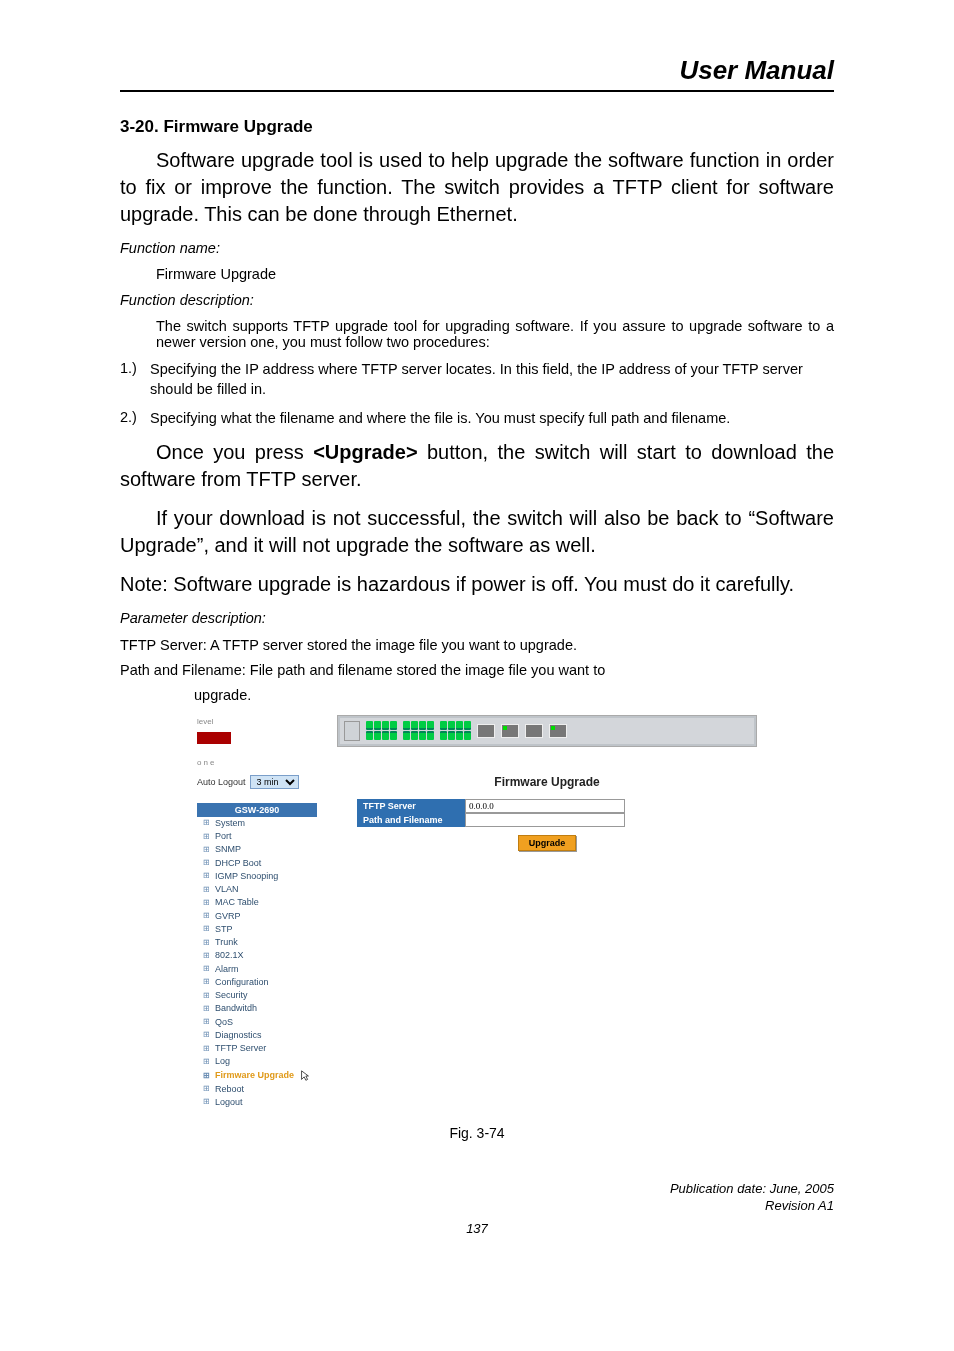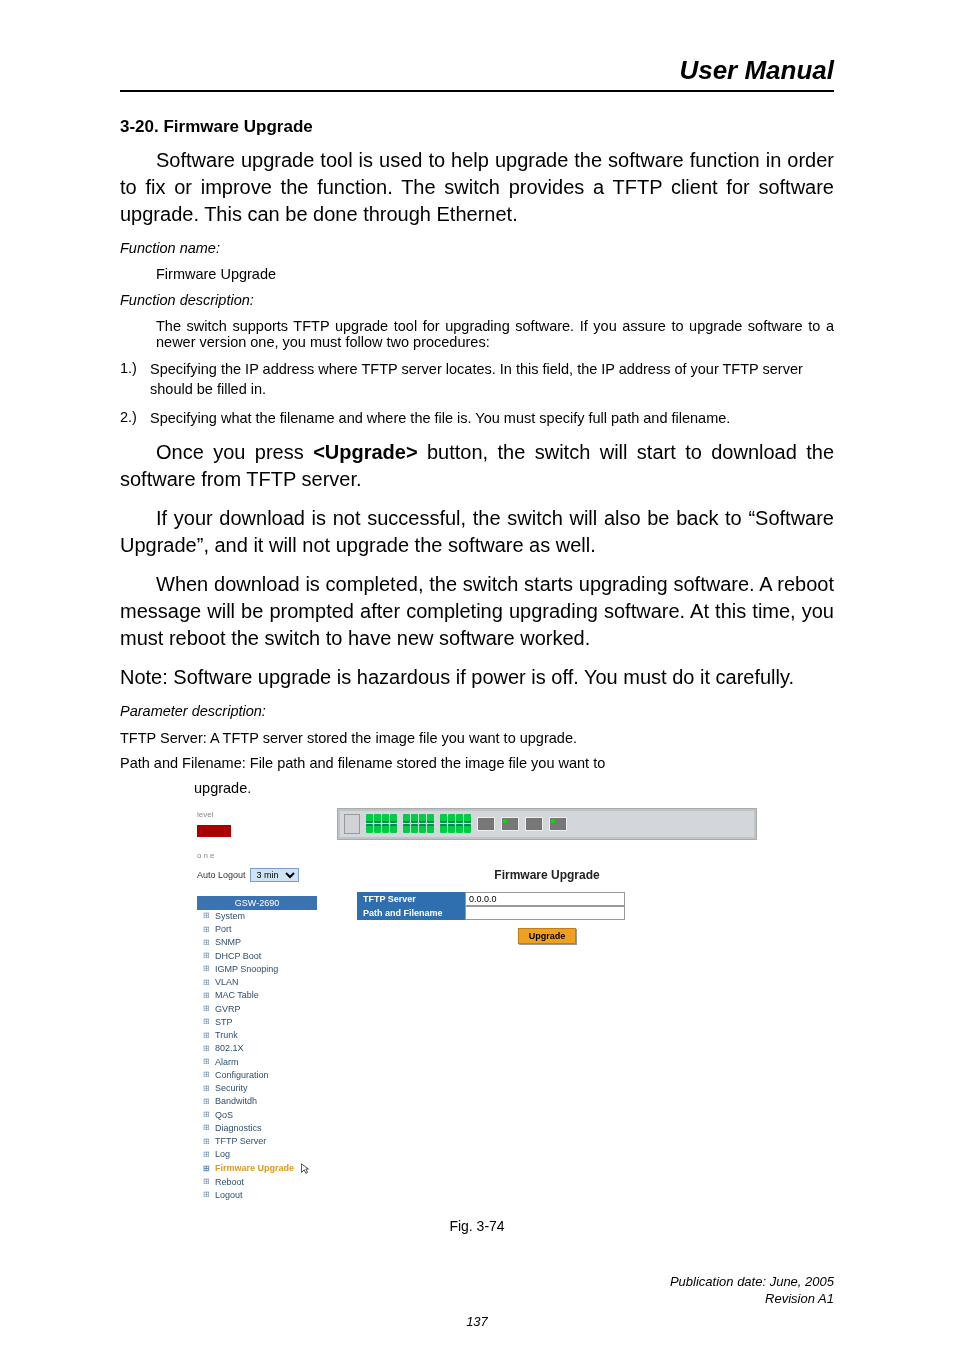--- a/index.html
+++ b/index.html
@@ -123,21 +123,21 @@
   .auto-logout select {
     font-size: 9px;
     background: #cfe3f5;
     border: 1px solid #7a9ec9;
     padding: 0 2px;
   }
   .menu-head {
     background: #3a73b0;
     color: #fff;
     font-size: 9px;
-    font-weight: normal;
+    font-weight: bold;
     text-align: center;
     padding: 2px 0;
     margin-top: 14px;
     width: 120px;
   }
   .menu-item {
     font-size: 9px;
     color: #2f4f6f;
     padding: 1px 0 1px 6px;
     display: flex;
@@ -221,20 +221,21 @@
     font-weight: bold;
     box-sizing: border-box;
   }
   .form-input {
     width: 160px;
     font-size: 9px;
     border: 1px solid #999;
     padding: 1px 3px;
     background: #fff;
     box-sizing: border-box;
+    font-family: Liberation Serif, serif;
   }
   .upgrade-btn {
     display: block;
     margin: 8px auto 0 auto;
     background: #f0a020;
     border: 1px solid #c07d10;
     color: #000;
     font-size: 9px;
     padding: 2px 10px;
     font-weight: bold;
@@ -285,21 +286,20 @@
   <div class="list-item">
     <div class="list-num">2.)</div>
     <div class="list-text">Specifying what the filename and where the file is. You must specify full path and filename.</div>
   </div>
 
   <p class="body indent">
     <span>Once you press </span><b>&lt;Upgrade&gt;</b><span> button, the switch will start to download the software from TFTP server.</span>
   </p>
 
   <p class="body indent">If your download is not successful, the switch will also be back to “Software Upgrade”, and it will not upgrade the software as well.</p>
-  <p class="body indent">When download is completed, the switch starts upgrading software. A reboot message will be prompted after completing upgrading software. At this time, you must reboot the switch to have new software worked.</p>
   <p class="body">Note: Software upgrade is hazardous if power is off. You must do it carefully.</p>
   <p class="italic">Parameter description:</p>
 
   <div class="param-block">
     <span class="param-label">TFTP Server:</span>
     <span class="param-text">  A TFTP server stored the image file you want to upgrade.</span>
   </div>
   <div class="param-block">
     <span class="param-label">Path and Filename:</span>
     <span class="param-text">  File path and filename stored the image file you want to</span>

